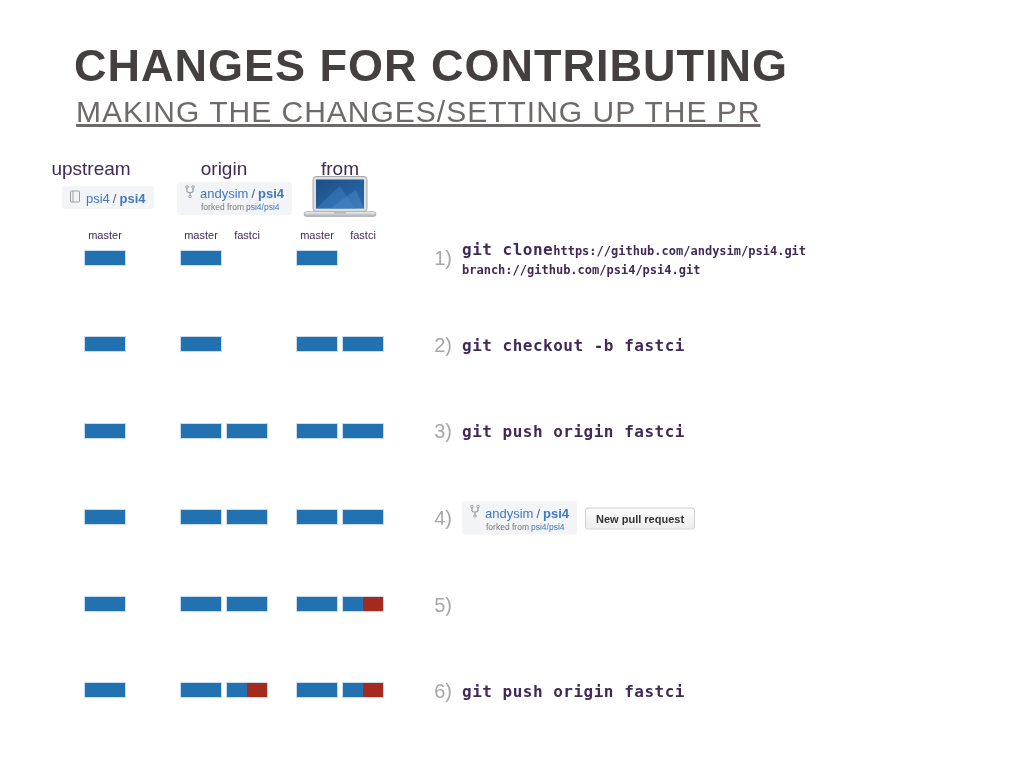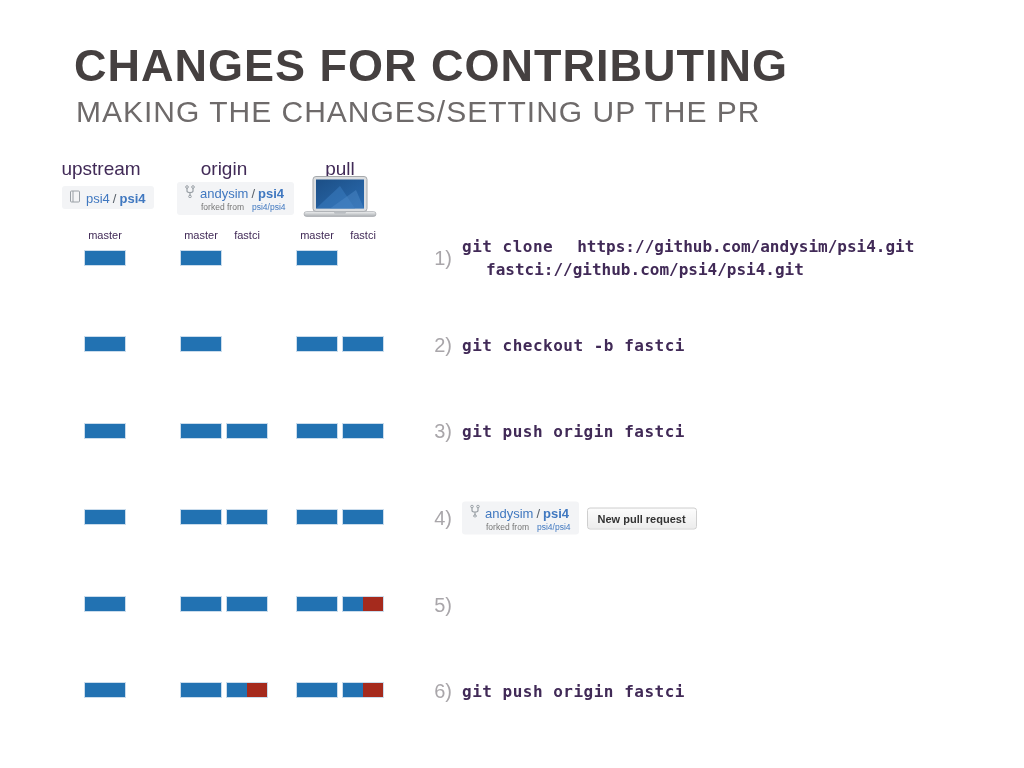--- a/index.html
+++ b/index.html
@@ -9,42 +9,42 @@
   }
   
   .title {
     position:absolute; left:74px; top:40px;
     font-size:45px; font-weight:700; letter-spacing:1px;
     color:var(--title-color); white-space:nowrap;
   }
   .subtitle {
     position:absolute; left:76px; top:95px;
     font-size:30px; font-weight:400; letter-spacing:1px;
-    color:var(--subtitle-color); white-space:nowrap;
+    color:var(--subtitle-color); white-space:nowrap;text-decoration:underline;
   }
   
   .col-header {
     position:absolute; top:158px; width:110px; text-align:center;
     font-size:19px; color:var(--purple); 
   }
-  .col-header.upstream { left:46px; }
+  .col-header.upstream { left:36px; }
   .col-header.origin   { left:169px; }
   .col-header.local    { left:285px; }
   
   .badge {
     position:absolute; background:#f3f4f6; border-radius:3px;
     display:flex; flex-direction:column; justify-content:center;
     padding:3px 8px; font-size:13px; color:#586069;
   }
   .badge-line { display:flex; align-items:flex-end; white-space:nowrap; }
   .badge .owner { color:var(--gh-blue); margin:0 3px 0 5px; }
   .badge .sep   { color:#586069; }
   .badge .rname { color:var(--gh-blue); font-weight:700; margin-left:3px; }
   .badge .forked { font-size:8.5px; color:#767676; margin:1px 0 0 16px; white-space:nowrap; }
-  .badge .forked .frepo { color:var(--gh-blue); margin-left:8px; }
+  .badge .forked .frepo { color:var(--gh-blue); margin-left:2px; }
   .badge-upstream { left:62px; top:186px; height:17px; }
   .badge-origin   { left:177px; top:182px; }
   .gh-icon { flex:0 0 auto; }
   
   .laptop { position:absolute; left:303px; top:176px; }
   
   .branch-label {
     position:absolute; top:229px; width:42px; text-align:center;
     font-size:11px; color:var(--purple);
   }
@@ -64,21 +64,21 @@
   .step .num {
     width:24px; text-align:right; margin-right:10px;
     font-size:20px; color:var(--stepnum-color); flex:0 0 auto;
   }
   .cmd, .plain-cmd {
     font-family:"DejaVu Sans Mono", monospace; font-weight:700;
     font-size:16px; color:var(--purple); letter-spacing:0.5px;
   }
   .arg {
     font-family:"DejaVu Sans Mono", monospace; font-weight:700;
-    font-size:16px; color:var(--purple); margin-left:24px;
+    font-size:12px; color:var(--purple); margin-left:0;
   }
   .cmd-lines { display:flex; flex-direction:column; gap:4px; }
   .cmd-line { display:flex; align-items:baseline; }
   .plain-text { font-size:17px; color:var(--purple); }
   .step .badge { position:static; margin-right:8px; }
   .npr-btn {
     font-family:"Liberation Sans", sans-serif;
     font-size:11px; font-weight:700; color:#333;
     background:linear-gradient(#fcfcfc,#ececec);
     border:1px solid #cfcfcf; border-radius:3px;
@@ -88,21 +88,21 @@
 </head>
 <body>
 
 <div class="slide">
 
   <div class="title">CHANGES FOR CONTRIBUTING</div>
   <div class="subtitle">MAKING THE CHANGES/SETTING UP THE PR</div>
 
   <div class="col-header upstream">upstream</div>
   <div class="col-header origin">origin</div>
-  <div class="col-header local">pull</div>
+  <div class="col-header local">from</div>
 
   <div class="badge badge-upstream">
     <div class="badge-line">
       <span class="gh-icon">
         <svg width="11" height="13" viewBox="0 0 11 13">
             <path d="M1.5 1 h7 a1 1 0 0 1 1 1 v9 a1 1 0 0 1 -1 1 h-7 a1 1 0 0 1 -1 -1 v-9 a1 1 0 0 1 1 -1 z M3 1 v11" fill="none" stroke="#9aa0a6" stroke-width="1"></path>
           </svg>
       </span>
       <span class="owner">psi4</span>
       <span class="sep">/</span>
@@ -244,21 +244,21 @@
     </div>
 
   <div class="step" style="top:258px">
     <span class="num">1)</span>
     <div class="cmd-lines">
       <div class="cmd-line">
         <span class="cmd">git clone</span>
         <span class="arg">https://github.com/andysim/psi4.git</span>
       </div>
       <div class="cmd-line">
-        <span class="arg">fastci://github.com/psi4/psi4.git</span>
+        <span class="arg">branch://github.com/psi4/psi4.git</span>
       </div>
     </div>
   </div>
 
   <div class="step" style="top:345px">
     <span class="num">2)</span>
     <span class="plain-cmd">git checkout -b fastci</span>
   </div>
 
   <div class="step" style="top:431px">

